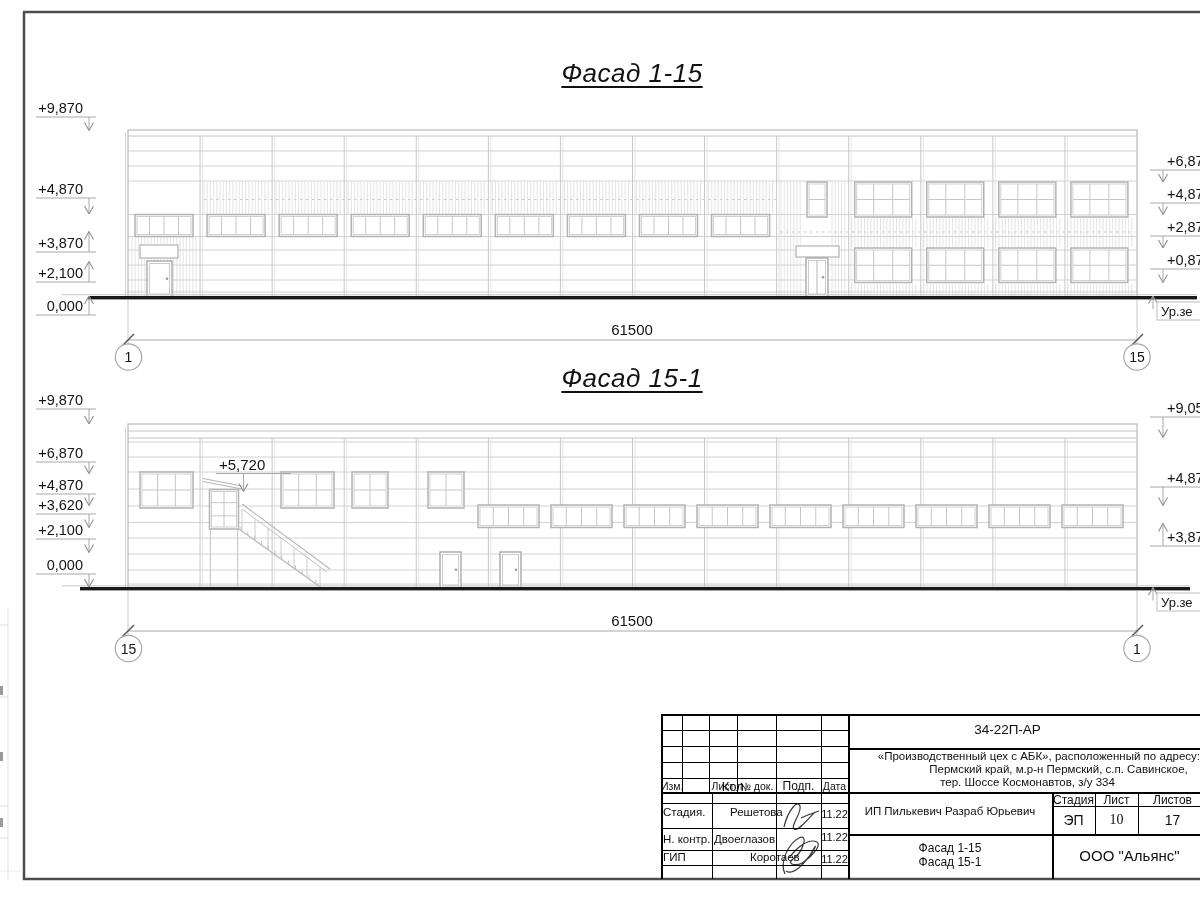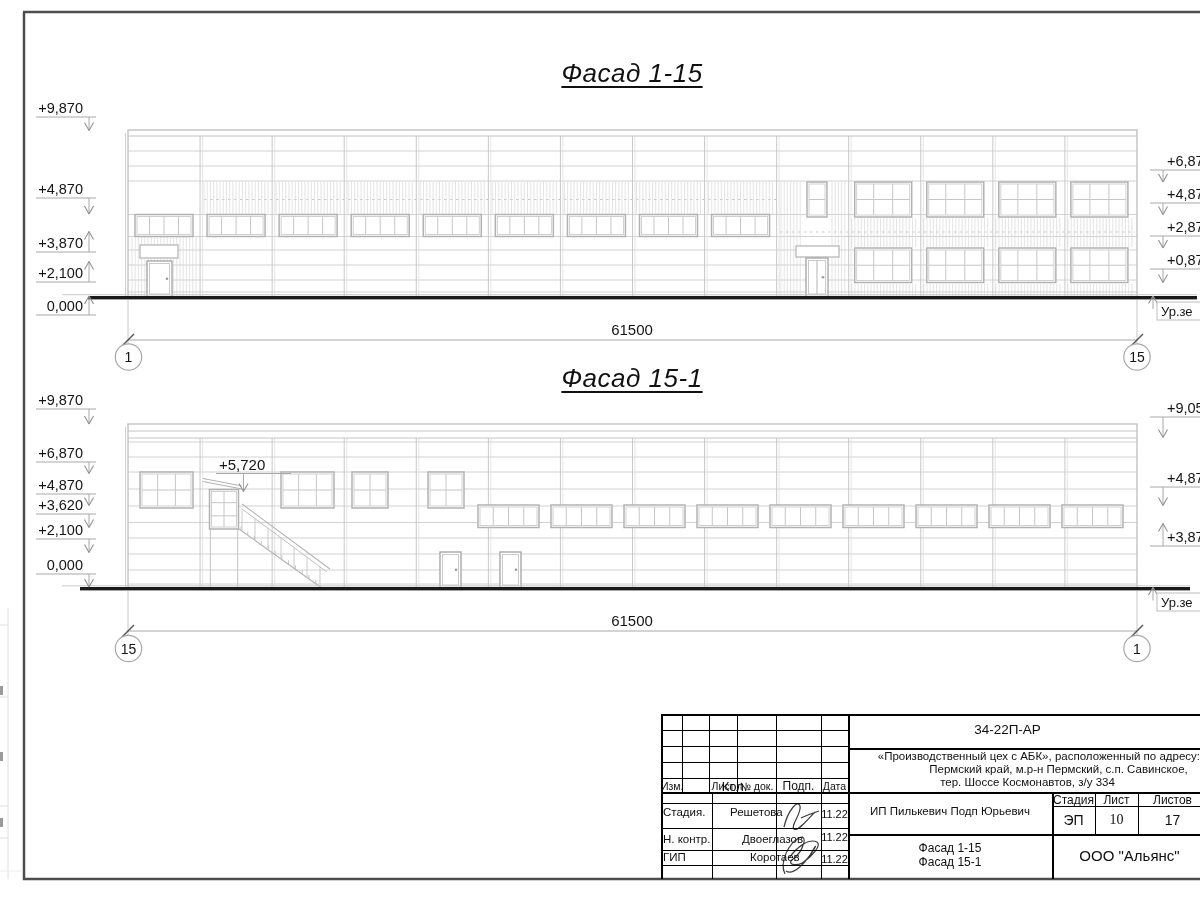--- a/index.html
+++ b/index.html
@@ -899,26 +899,26 @@
       <div class="t tc" style="left: 661px; top: 780px; width: 21px; font-size: 10.5px;">Изм.</div>
       <div class="t tc" style="left: 682px; top: 780px; width: 27px; font-size: 13px; margin-left: 39px;">Кол.</div>
       <div class="t tc" style="left: 709px; top: 780px; width: 28px; font-size: 10.5px;">Лист</div>
       <div class="t tc" style="left: 737px; top: 780px; width: 39px; font-size: 10.5px;">№ док.</div>
       <div class="t tc" style="left: 776px; top: 780px; width: 45px; font-size: 12px;">Подп.</div>
       <div class="t tc" style="left: 821px; top: 780px; width: 27px; font-size: 10.5px; text-align: center;">Дата</div>
       <div class="t" style="left: 663px; top: 806px; width: 48px; font-size: 11.5px;">Стадия.</div>
       <div class="t" style="left: 714px; top: 806px; width: 60px; font-size: 11.5px; margin-left: 16px;">Решетова</div>
       <div class="t tc" style="left: 821px; top: 808px; width: 27px; font-size: 11px;">11.22</div>
       <div class="t" style="left: 663px; top: 833px; width: 68px; font-size: 11.5px;">Н. контр.</div>
-      <div class="t" style="left: 714px; top: 833px; width: 44px; font-size: 11.5px; padding-left: 28px;">Двоеглазов</div>
+      <div class="t" style="left: 714px; top: 833px; width: 44px; font-size: 11.5px;">Двоеглазов</div>
       <div class="t tc" style="left: 821px; top: 831px; width: 27px; font-size: 11px;">11.22</div>
       <div class="t" style="left: 663px; top: 851px; width: 48px; font-size: 11.5px;">ГИП</div>
       <div class="t" style="left: 714px; top: 851px; width: 60px; font-size: 11.5px; margin-left: 36px;">Коротаев</div>
       <div class="t tc" style="left: 821px; top: 853px; width: 27px; font-size: 11px;">11.22</div>
-      <div class="t tc" style="left: 850px; top: 805px; width: 200px; font-size: 11.5px;">ИП Пилькевич Подп Юрьевич</div>
+      <div class="t tc" style="left: 850px; top: 805px; width: 200px; font-size: 11.5px;">ИП Пилькевич Разраб Юрьевич</div>
       <div class="t tc" style="left: 1052px; top: 794px; width: 43px; font-size: 12px;">Стадия</div>
       <div class="t tc" style="left: 1095px; top: 794px; width: 43px; font-size: 12px;">Лист</div>
       <div class="t tc" style="left: 1138px; top: 794px; width: 69px; font-size: 12px;">Листов</div>
       <div class="t tc" style="left: 1052px; top: 812px; width: 43px; font-size: 14px;">ЭП</div>
       <div class="t tc" style="left: 1095px; top: 812px; width: 43px; font-size: 14px; font-family: Liberation Serif, serif;">10</div>
       <div class="t tc" style="left: 1138px; top: 812px; width: 69px; font-size: 14px;">17</div>
       <div class="t tc" style="left: 848px; top: 842px; width: 204px; font-size: 12px;">Фасад 1-15</div>
       <div class="t tc" style="left: 848px; top: 856px; width: 204px; font-size: 12px;">Фасад 15-1</div>
       <div class="t tc" style="left: 1052px; top: 847px; width: 155px; font-size: 15px;">ООО "Альянс"</div>
     </div>

